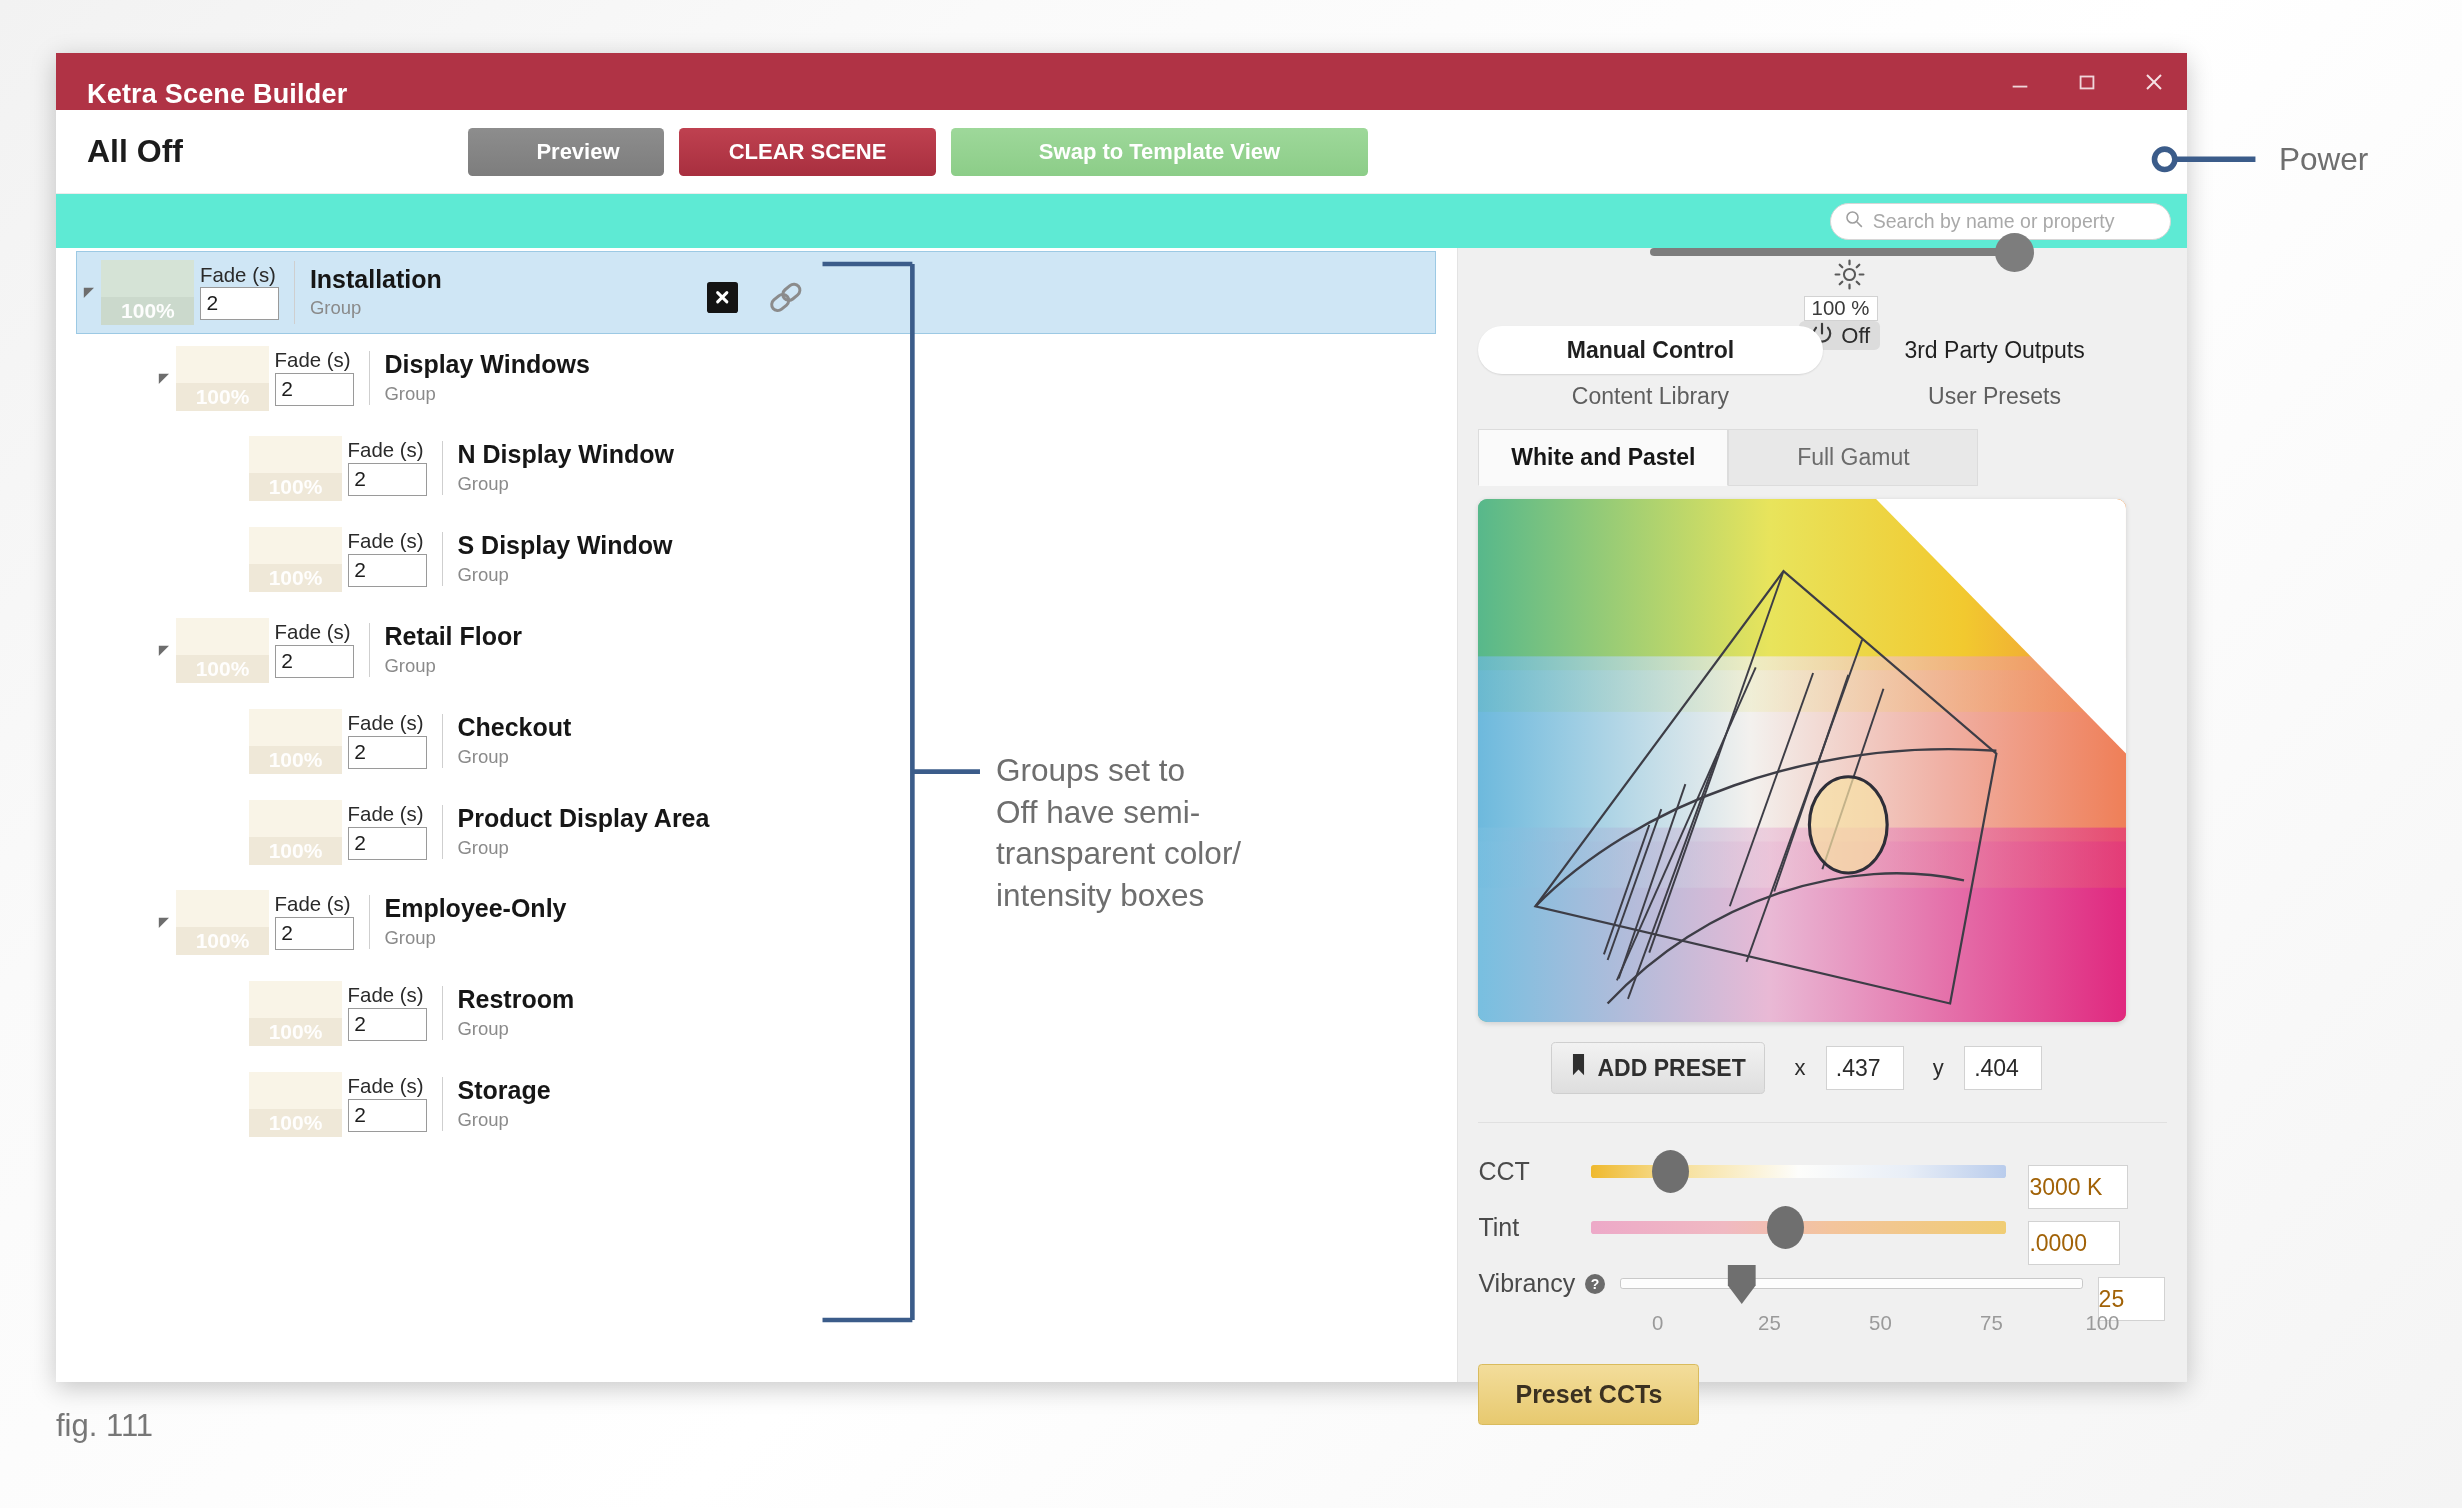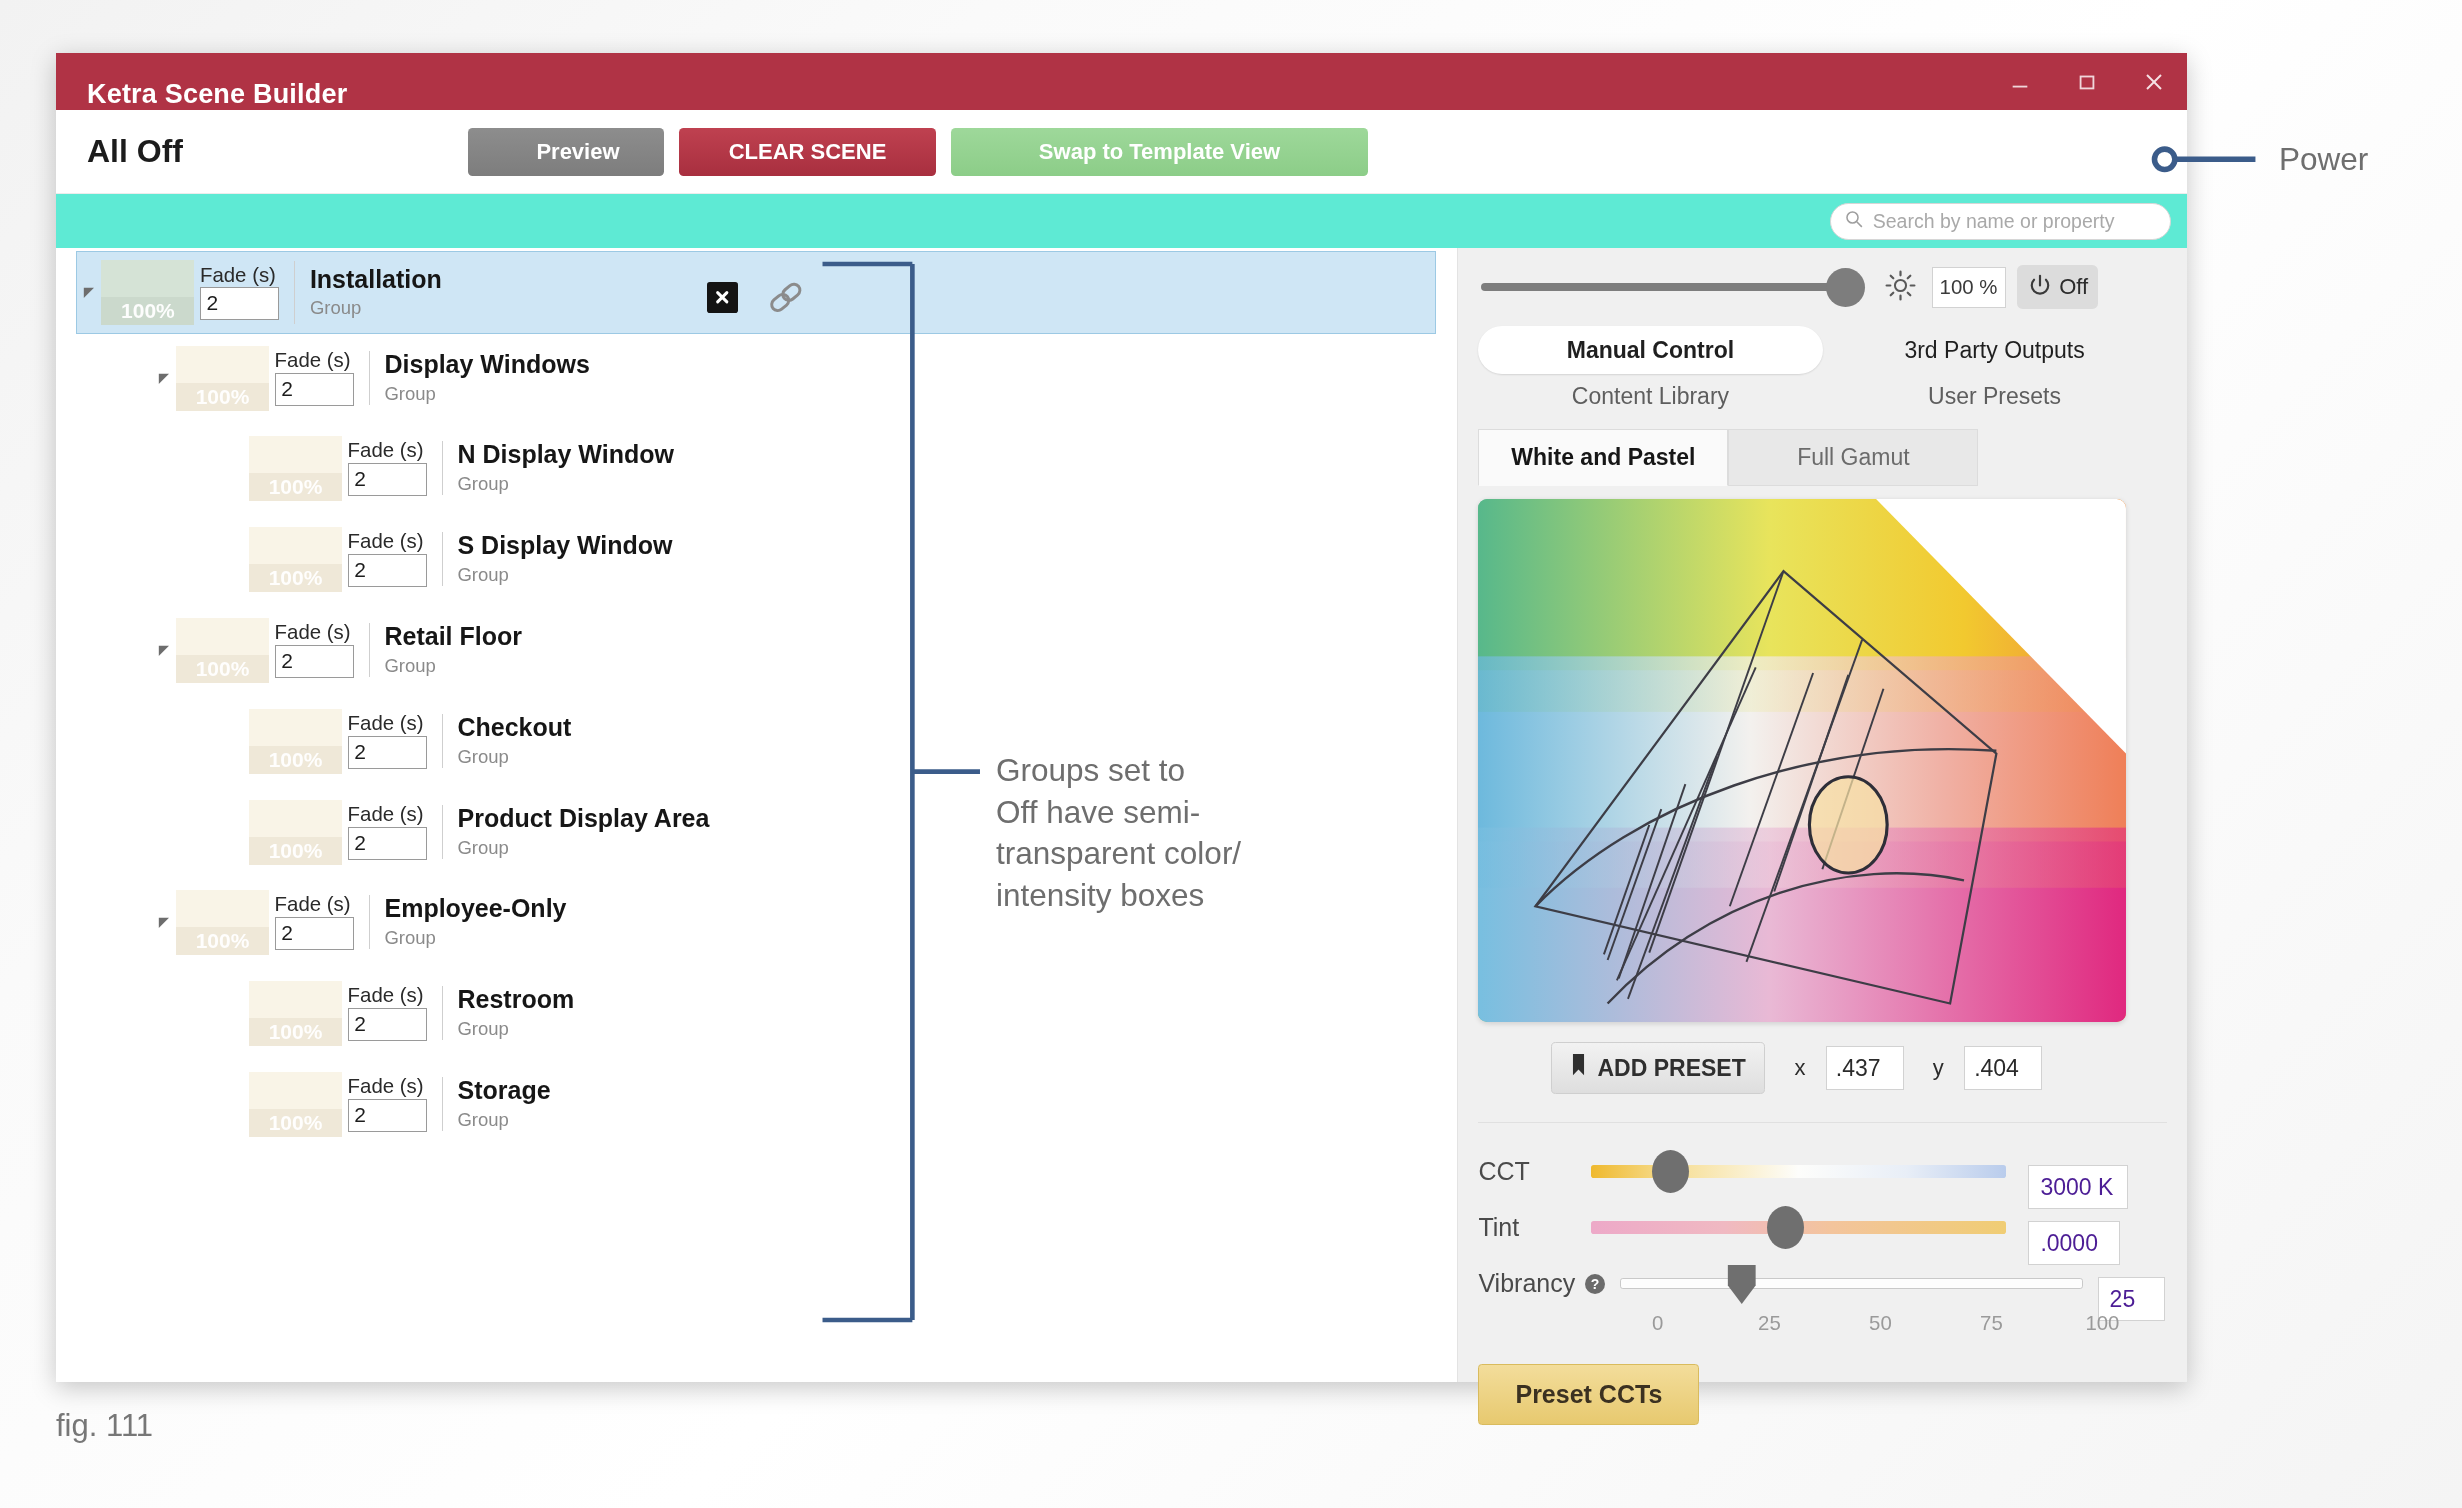--- a/index.html
+++ b/index.html
@@ -90,21 +90,21 @@
   }
   .vdiv{width:0.9px;align-self:stretch;background:#cfcfcf;margin:9.3px 15px 9.3px 15px;flex:0 0 auto;}
   .name-col{display:flex;flex-direction:column;justify-content:center;flex:0 0 auto;}
   .row-name{font-size:25px;font-weight:bold;color:#161616;line-height:1.1;}
   .row-type{font-size:18.5px;color:#8a8a8a;line-height:1.25;margin-top:2.8px;}
   .row-actions{position:absolute;display:flex;align-items:center;gap:28px;}
   .x-btn{width:31.5px;height:31.5px;background:#141414;border-radius:2.8px;
          display:flex;align-items:center;justify-content:center;}
   
   .ctrl-panel{flex:1 1 auto;background:#f0f0f0;position:relative;}
-  .bright-row{height:78px;display:flex;align-items:center;padding-left:23px;}
+  .bright-row{height:78px;display:flex;align-items:center;padding-left:23px;flex-direction:column;}
   .bright-slider{position:relative;width:369px;height:28px;display:flex;align-items:center;}
   .bright-track{height:8.3px;background:#7d7d7d;border-radius:4.6px;width:100%;}
   .bright-knob{position:absolute;left:345px;width:39px;height:39px;border-radius:50%;background:#7d7d7d;}
   .sun-icon{margin-left:31.5px;flex:0 0 auto;}
   .pct-box{
     margin-left:13px;width:74px;height:41px;background:#fff;border:0.9px solid #d2d2d2;
     display:flex;align-items:center;justify-content:center;font-size:20.4px;color:#3a3a3a;box-sizing:border-box;
   }
   .power-btn{
     margin-left:11px;height:44px;background:#dcdcdc;border-radius:5.6px;
@@ -138,21 +138,21 @@
     display:flex;align-items:center;padding-left:9.3px;font-size:23px;color:#2a2a2a;
   }
   .sliders{margin:28px 20.4px 0 20.4px;border-top:0.9px solid #e0e0e0;padding-top:20.4px;position:relative;}
   .slider-row{display:flex;align-items:center;height:56px;}
   .slider-name{width:113px;font-size:25px;color:#4a4a4a;flex:0 0 auto;}
   .strip{position:relative;height:30px;flex:0 0 auto;display:flex;align-items:center;}
   .strip-bar{height:13px;border-radius:2.8px;width:100%;}
   .strip-knob{position:absolute;width:37px;height:43px;border-radius:50%;background:#6f6f6f;}
   .val-box{
     background:#fff;border:0.9px solid #d2d2d2;box-sizing:border-box;height:44px;
-    display:flex;align-items:center;padding-left:11px;font-size:23px;color:#4c1d95;margin-top:31px;
+    display:flex;align-items:center;font-size:23px;color:#a16207;margin-top:31px;
   }
   .ticks{display:flex;margin-left:113px;width:472px;position:relative;height:28px;}
   .tick{position:absolute;font-size:20.4px;color:#9a9a9a;transform:translateX(-50%);}
   .preset-cct{
     margin:24px 20.4px 0 20.4px;width:219px;height:59px;border-radius:3.7px;
     background:linear-gradient(#f3dd9b,#e7c96f);border:0.9px solid #d9bb5d;
     display:flex;align-items:center;justify-content:center;font-size:25px;color:#3b3121;font-weight:bold;
   }
   
   .anno-text{position:absolute;color:#6e6e6e;font-size:31.5px;line-height:1.32;font-family:"Liberation Sans", sans-serif;}

